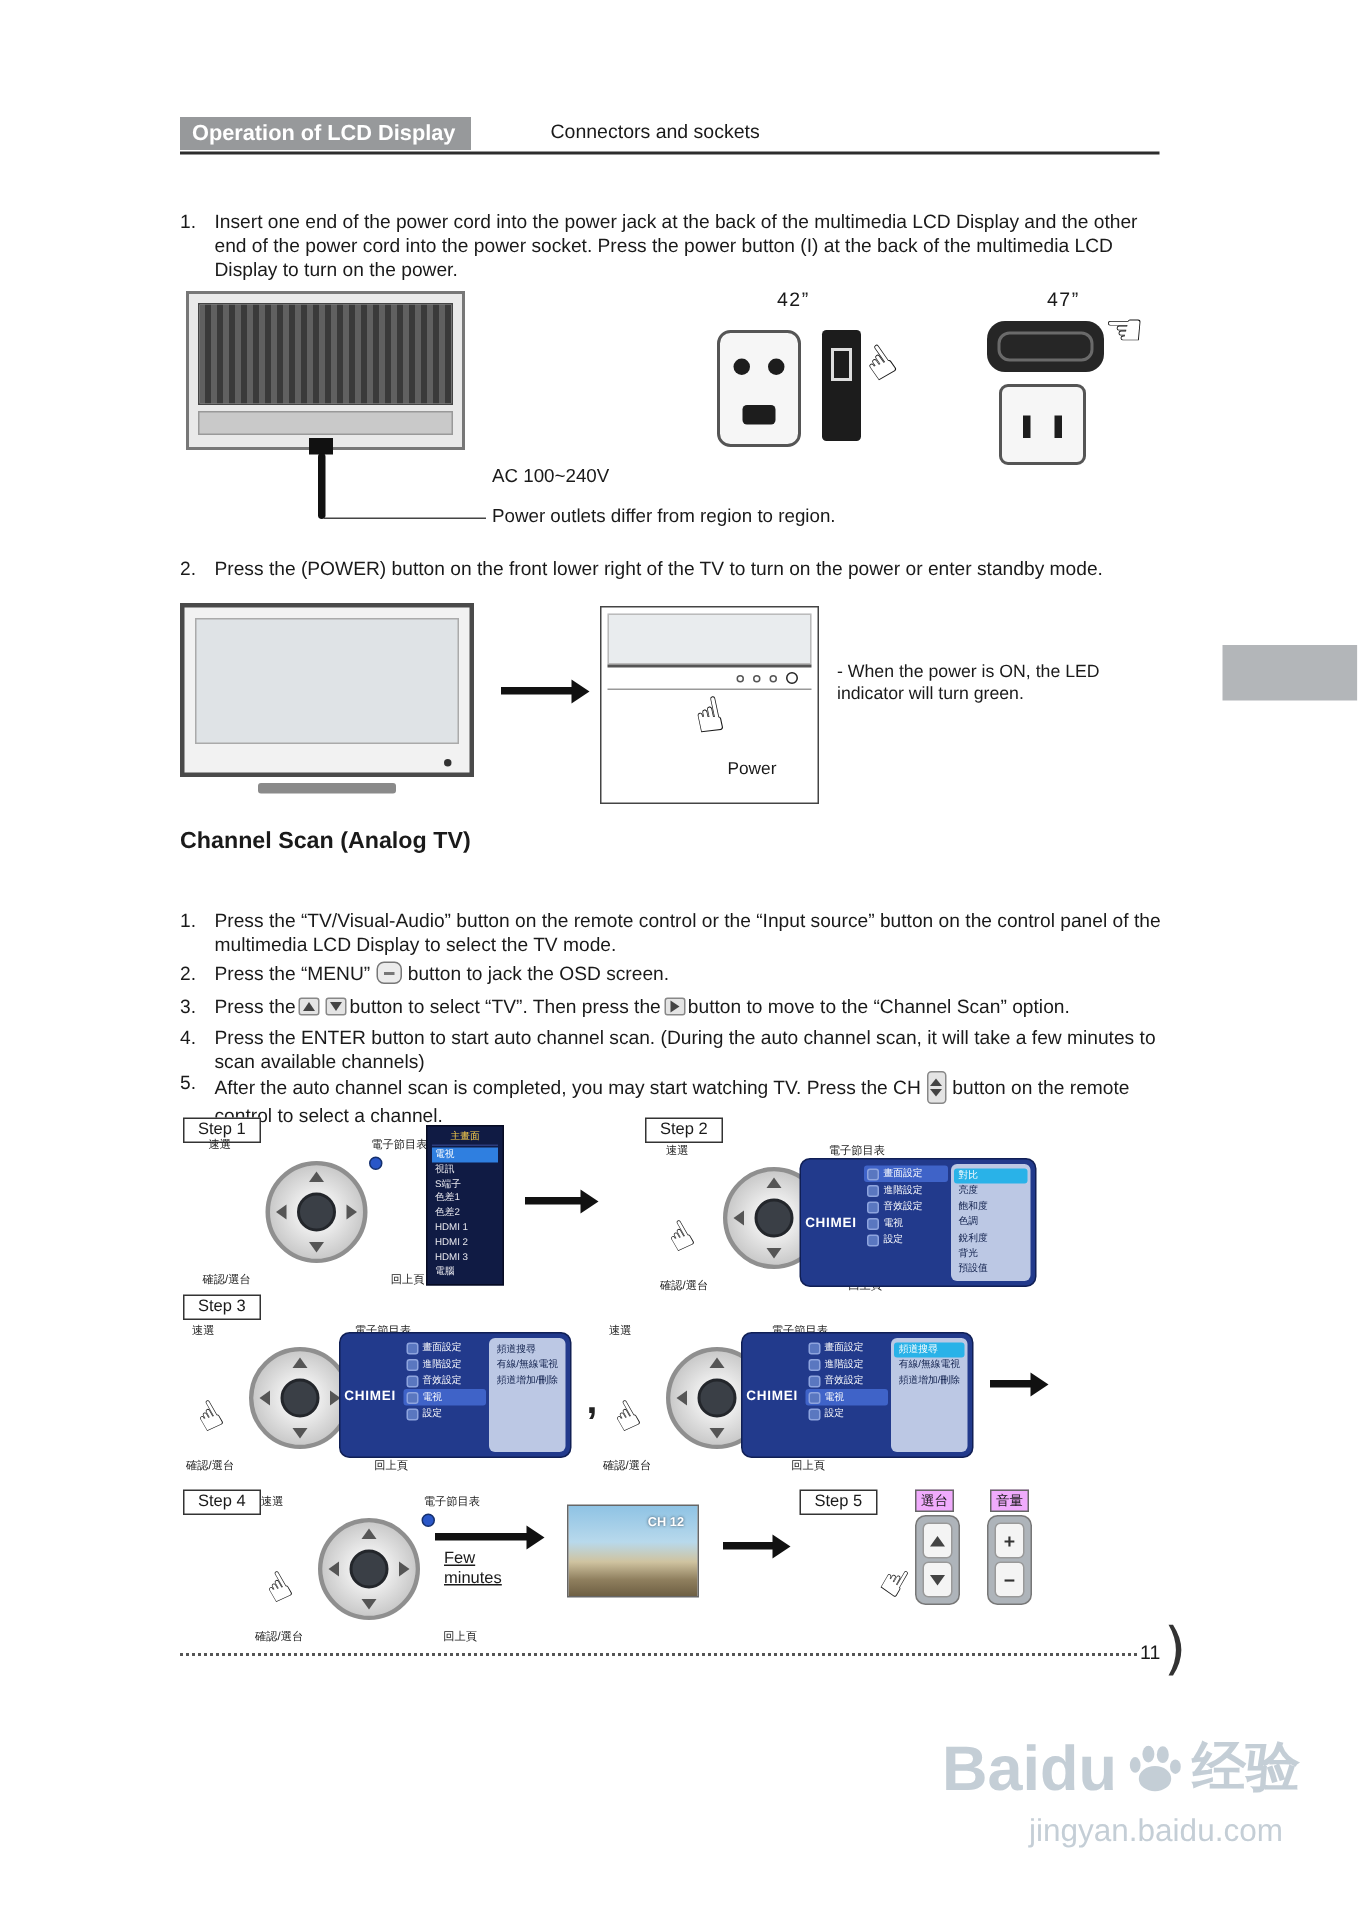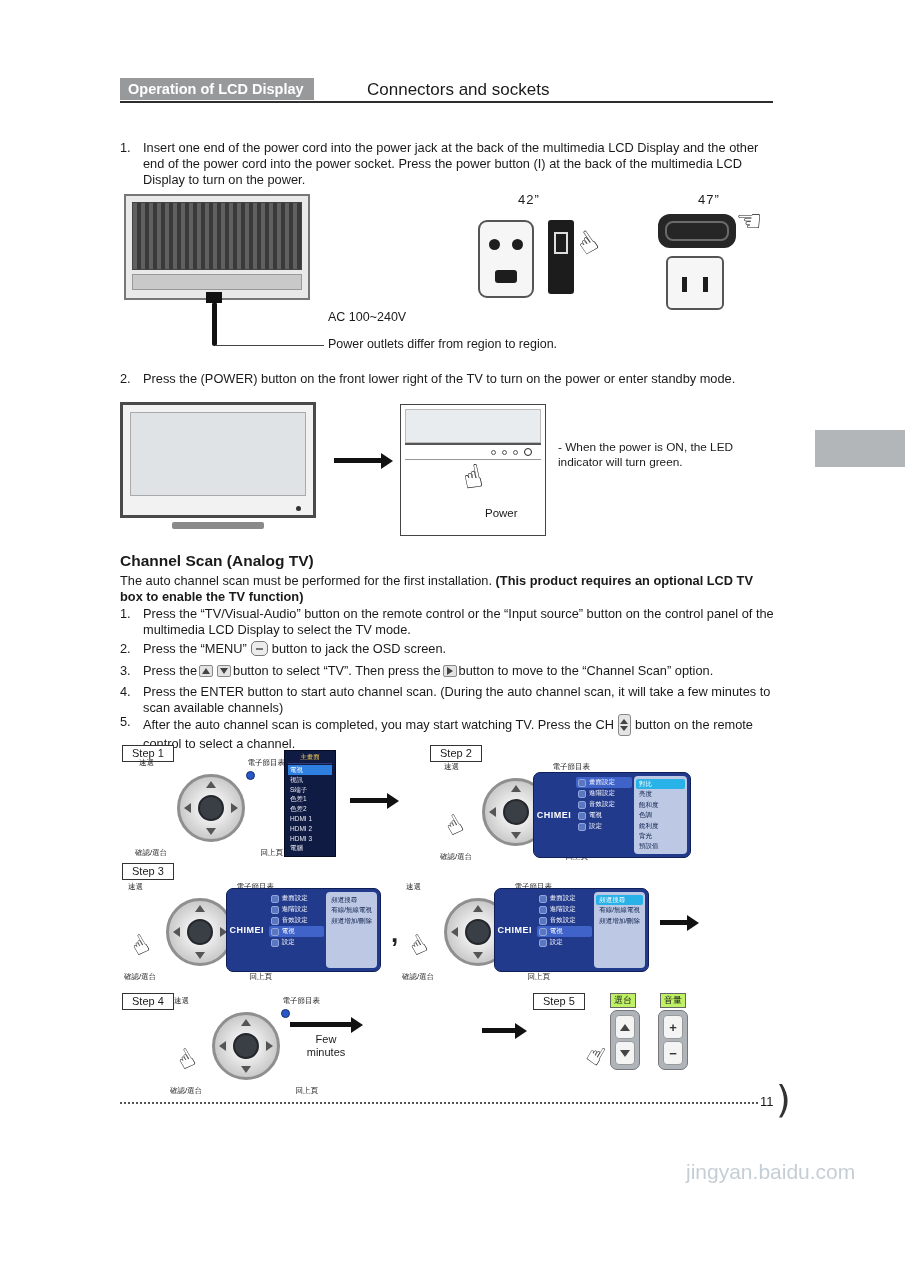--- a/index.html
+++ b/index.html
@@ -4,21 +4,21 @@
 <style>
   * { margin:0; padding:0; box-sizing:border-box; }
   html,body { background:#fff; }
   body { font-family:"Liberation Sans", sans-serif; color:#1a1a1a; }
   .page { position:relative; width:905px; height:1280px; background:#fff; overflow:hidden; }
   .abs { position:absolute; }
 
   
   .hdr-badge { left:120px; top:78px; height:22px; line-height:22px; background:#97999b; color:#fff;
                font-weight:bold; font-size:14.5px; padding:0 10px 0 8px; display:inline-block; }
-  .hdr-title { left:367px; top:80px; font-size:17px; }
+  .hdr-title { left:367px; top:80px; font-size:13px; }
   .hdr-line  { left:120px; top:101px; width:653px; height:2px; background:#2d2d2d; }
 
   .shead { font-size:15.5px; font-weight:bold; }
   .li { display:flex; font-size:12.8px; line-height:15.9px; }
   .li .num { width:23px; flex:none; }
   .li .txt { flex:1; }
   .para { font-size:12.8px; line-height:15.9px; }
 
   
   .menu-ic { display:inline-block; width:17px; height:15px; border:1.5px solid #777; border-radius:5px;
@@ -100,25 +100,25 @@
   .ccats { width:60px; padding:4px 2px; }
   .crow { display:flex; align-items:center; gap:3px; padding:1px 2px; border-radius:2px; }
   .crow.hl { background:#3f63c8; }
   .cic { width:8px; height:8px; background:#5a77c0; border:1px solid #8ea4de; border-radius:2px; flex:none; }
   .ctxt { font-size:6.5px; color:#fff; white-space:nowrap; }
   .copts { flex:1; background:#bcc8e4; margin:3px 3px 3px 0; border-radius:4px; padding:3px 2px; }
   .orow { font-size:6.5px; color:#0d1d4a; padding:0 3px; line-height:10.4px; white-space:nowrap; border-radius:2px; }
   .orow.hl { background:#29b2e8; color:#fff; }
 
   .comma { font-size:26px; font-weight:bold; color:#222; }
-  .fewmin { font-size:11px; line-height:12.5px; text-align:center; }
+  .fewmin { font-size:11px; line-height:12.5px; text-align:left;text-decoration:underline; }
   .shot { width:88px; height:62px; border:1px solid #666;
           background:linear-gradient(180deg,#8fc3e4 0%,#b8d9ec 40%,#cfc3a0 62%,#8f7f5e 82%,#6e5f43 100%); }
   .shot-ch { position:absolute; top:5px; right:9px; color:#fff; font-size:8.5px; font-weight:bold; text-shadow:0 0 2px #345; }
-  .rocklbl { font-size:9px; border:1px solid #666; background:#bef264; padding:0 3px; white-space:nowrap; }
+  .rocklbl { font-size:9px; border:1px solid #666; background:#f0abfc; padding:0 3px; white-space:nowrap; }
   .rocker { width:30px; height:60px; background:#aeb4ba; border-radius:7px; border:1px solid #777; }
   .rhalf { position:absolute; left:4px; width:20px; height:24px; background:#f4f4f4; border:1px solid #999; border-radius:4px;
            display:flex; align-items:center; justify-content:center; font-size:13px; font-weight:bold; color:#333; }
   .rtop { top:4px; } .rbot { bottom:4px; }
   .t2up   { width:0; height:0; border-left:5px solid transparent; border-right:5px solid transparent; border-bottom:7px solid #444; }
   .t2down { width:0; height:0; border-left:5px solid transparent; border-right:5px solid transparent; border-top:7px solid #444; }
 
   
   .dotline { border-top:2px dotted #555; }
   .pagenum { font-size:13px; }
@@ -200,23 +200,20 @@
     </div>
     <div class="abs notes" style="left:438px; top:44px; width:216px;">
       <div class="note-item">- When the power is ON, the LED indicator will turn green.</div>
     </div>
   </div>
 
   <div class="abs side-tab" style="left:815px; top:430px; width:90px; height:37px;"></div>
 
   <div class="abs shead" style="left:120px; top:552px;">Channel Scan (Analog TV)</div>
 
-  <div class="abs para" style="left:120px; top:573px; width:656px;">
-    <span>The auto channel scan must be performed for the first installation. </span><b>(This product requires an optional LCD TV box to enable the TV function)</b>
-  </div>
 
   <div class="abs li" style="left:120px; top:606px; width:656px;">
     <span class="num">1.</span>
     <span class="txt">Press the “TV/Visual-Audio” button on the remote control or the “Input source” button on the control panel of the multimedia LCD Display to select the TV mode.</span>
   </div>
 
   <div class="abs li" style="left:120px; top:641px; width:656px;">
     <span class="num">2.</span>
     <span class="txt">
       <span>Press the “MENU”</span><span class="menu-ic"></span><span>button to jack the OSD screen.</span>
@@ -443,20 +440,23 @@
       <span class="tri tleft"></span>
       <span class="tri tright"></span>
       <span class="dcenter"></span>
     </div>
   </div>
   <div class="abs hand" style="left:178px; top:1046px; font-size:26px; transform:rotate(-30deg);">☝</div>
 
   <div class="abs fat-arrow" style="left:290px; top:1022px; width:62px;"></div>
   <div class="abs fewmin" style="left:296px; top:1033px; width:60px;">Few minutes</div>
 
+  <div class="abs shot" style="left:378px; top:1003px;">
+    <span class="shot-ch">CH 12</span>
+  </div>
 
   <div class="abs fat-arrow" style="left:482px; top:1028px; width:34px;"></div>
 
   <div class="abs stepbox" style="left:533px; top:993px;">Step 5</div>
 
   <div class="abs rocklbl" style="left:610px; top:993px;">選台</div>
   <div class="abs rocklbl" style="left:660px; top:993px;">音量</div>
 
   <div class="abs rocker" style="left:610px; top:1010px;">
     <span class="rhalf rtop">
@@ -470,16 +470,27 @@
     <span class="rhalf rtop">+</span>
     <span class="rhalf rbot">−</span>
   </div>
   <div class="abs hand" style="left:588px; top:1042px; font-size:26px; transform:rotate(30deg);">☝</div>
 
   <div class="abs dotline" style="left:120px; top:1102px; width:638px;"></div>
   <div class="abs pagenum" style="left:760px; top:1094px;">11</div>
   <div class="abs bigparen" style="left:776px; top:1077px;">)</div>
 
   <div class="abs wm" style="left:628px; top:1154px; width:272px;">
+    <div class="wm-row">
+      <span class="wm-en">Baidu</span>
+      <svg class="paw" viewBox="0 0 100 100">
+        <ellipse cx="50" cy="67" rx="27" ry="21" fill="currentColor"></ellipse>
+        <ellipse cx="17" cy="44" rx="9" ry="13" fill="currentColor"></ellipse>
+        <ellipse cx="39" cy="26" rx="10" ry="14" fill="currentColor"></ellipse>
+        <ellipse cx="63" cy="27" rx="10" ry="14" fill="currentColor"></ellipse>
+        <ellipse cx="84" cy="47" rx="9" ry="12" fill="currentColor"></ellipse>
+      </svg>
+      <span class="wm-cn">经验</span>
+    </div>
     <div class="wm-url">jingyan.baidu.com</div>
   </div>
 
 </div>
 
 </body></html>

